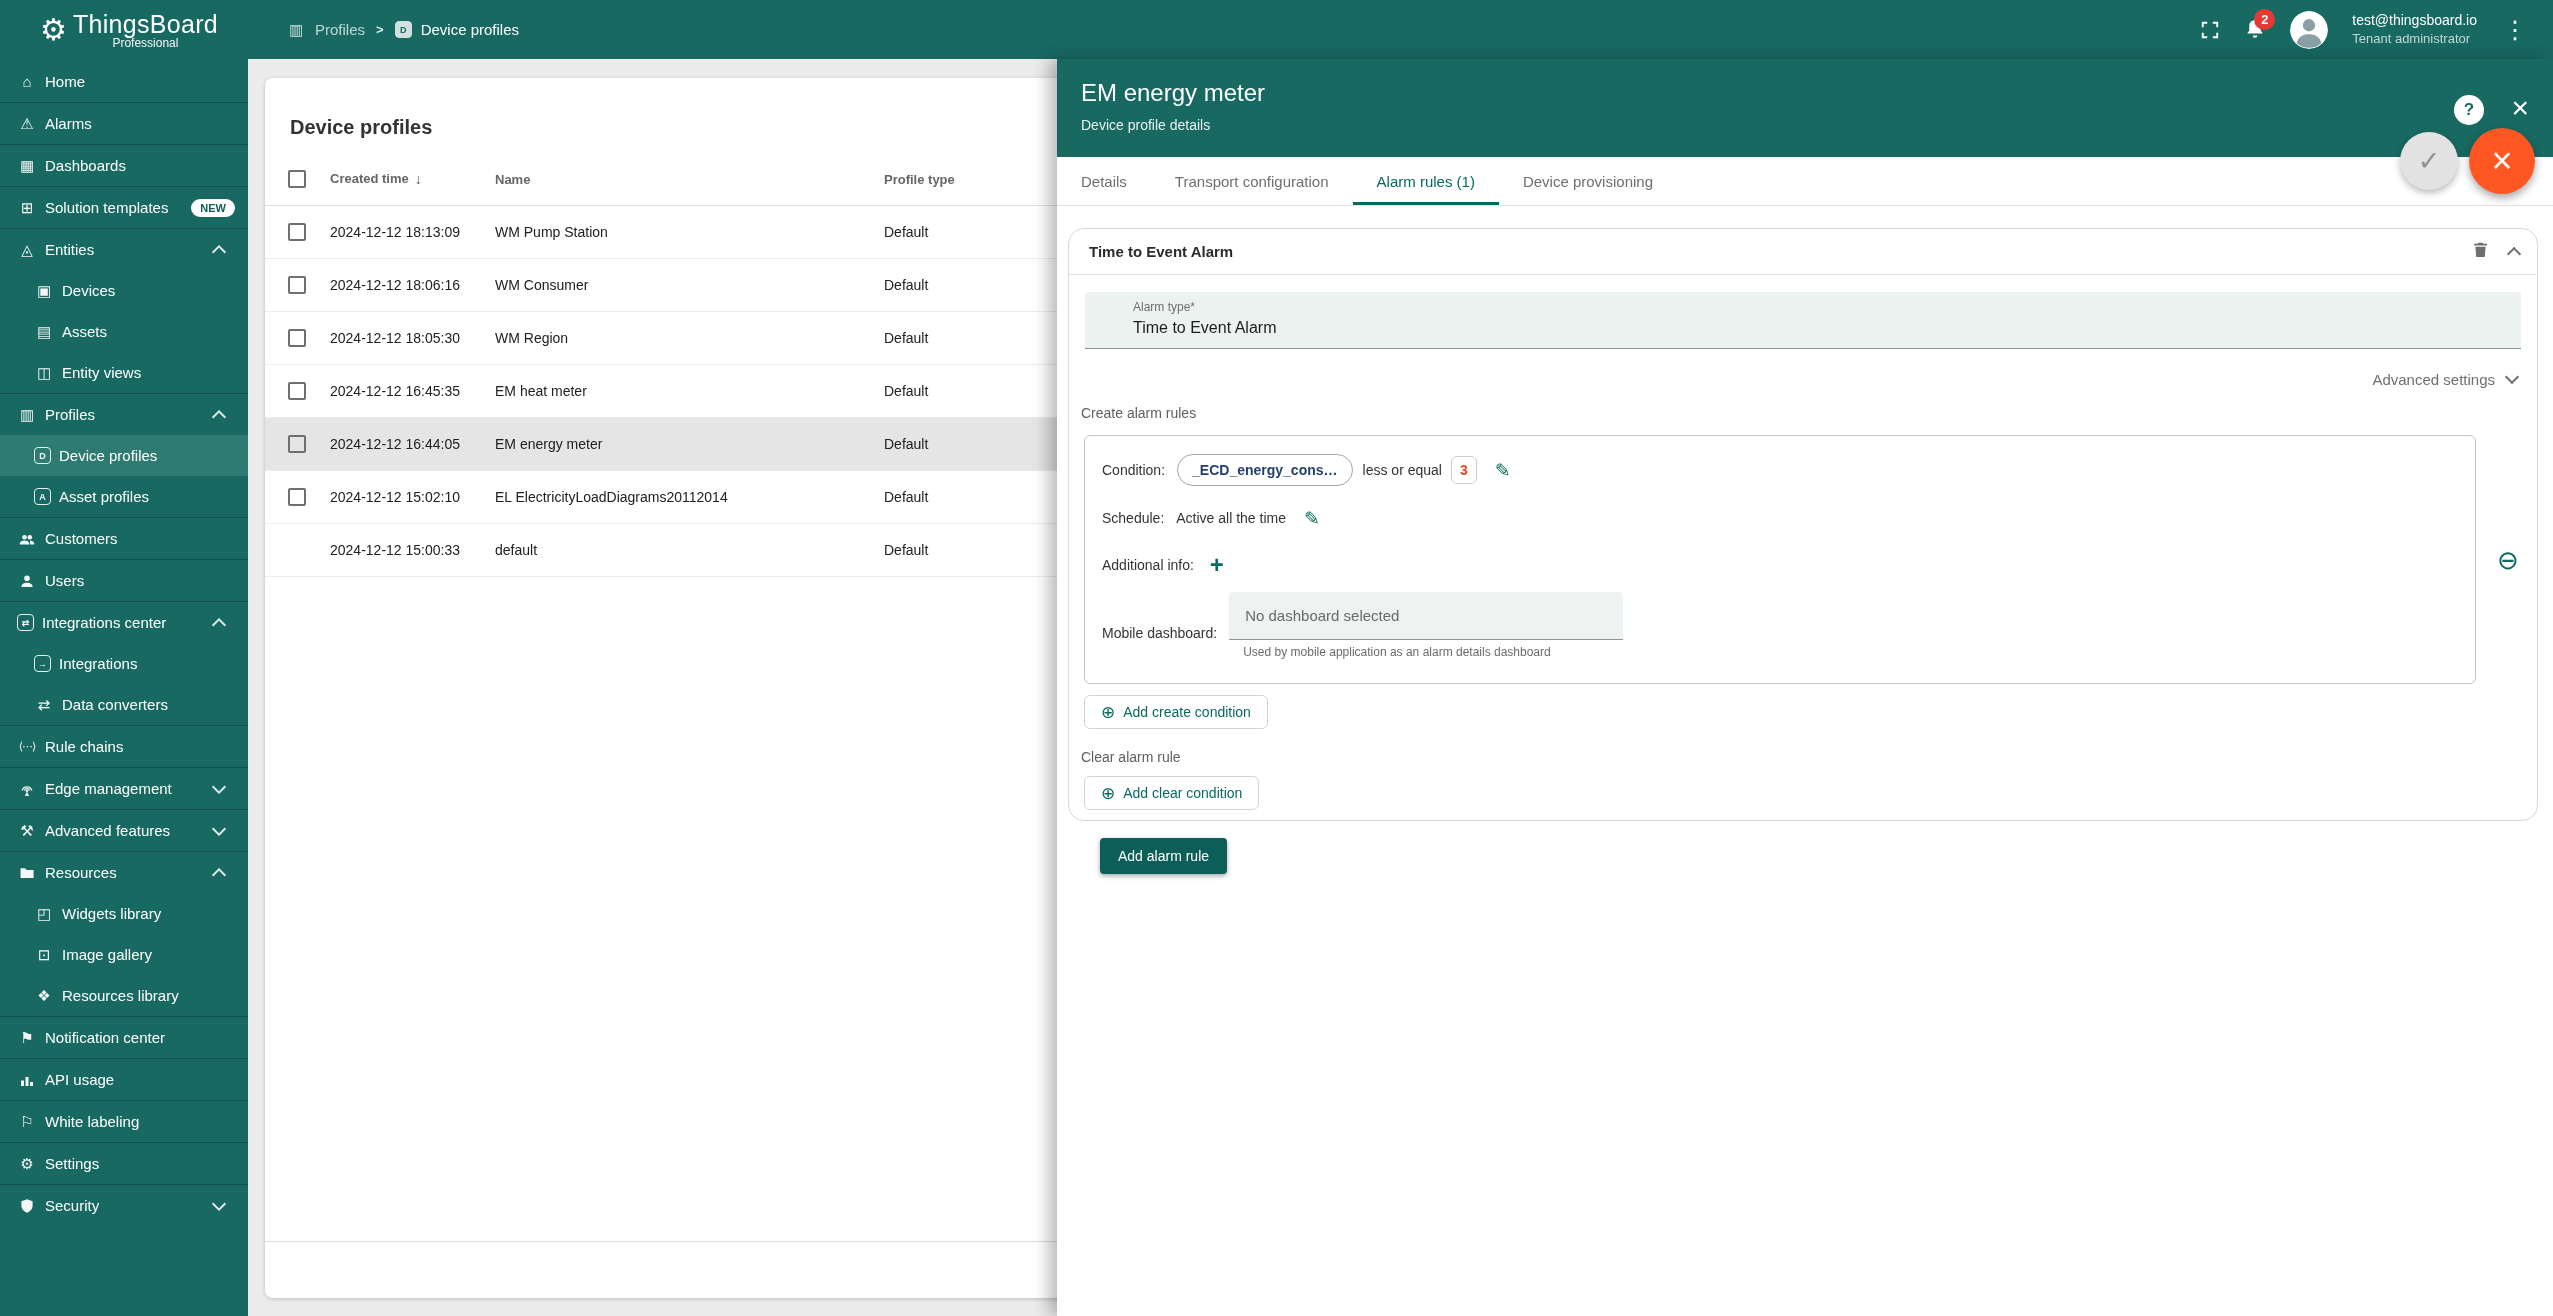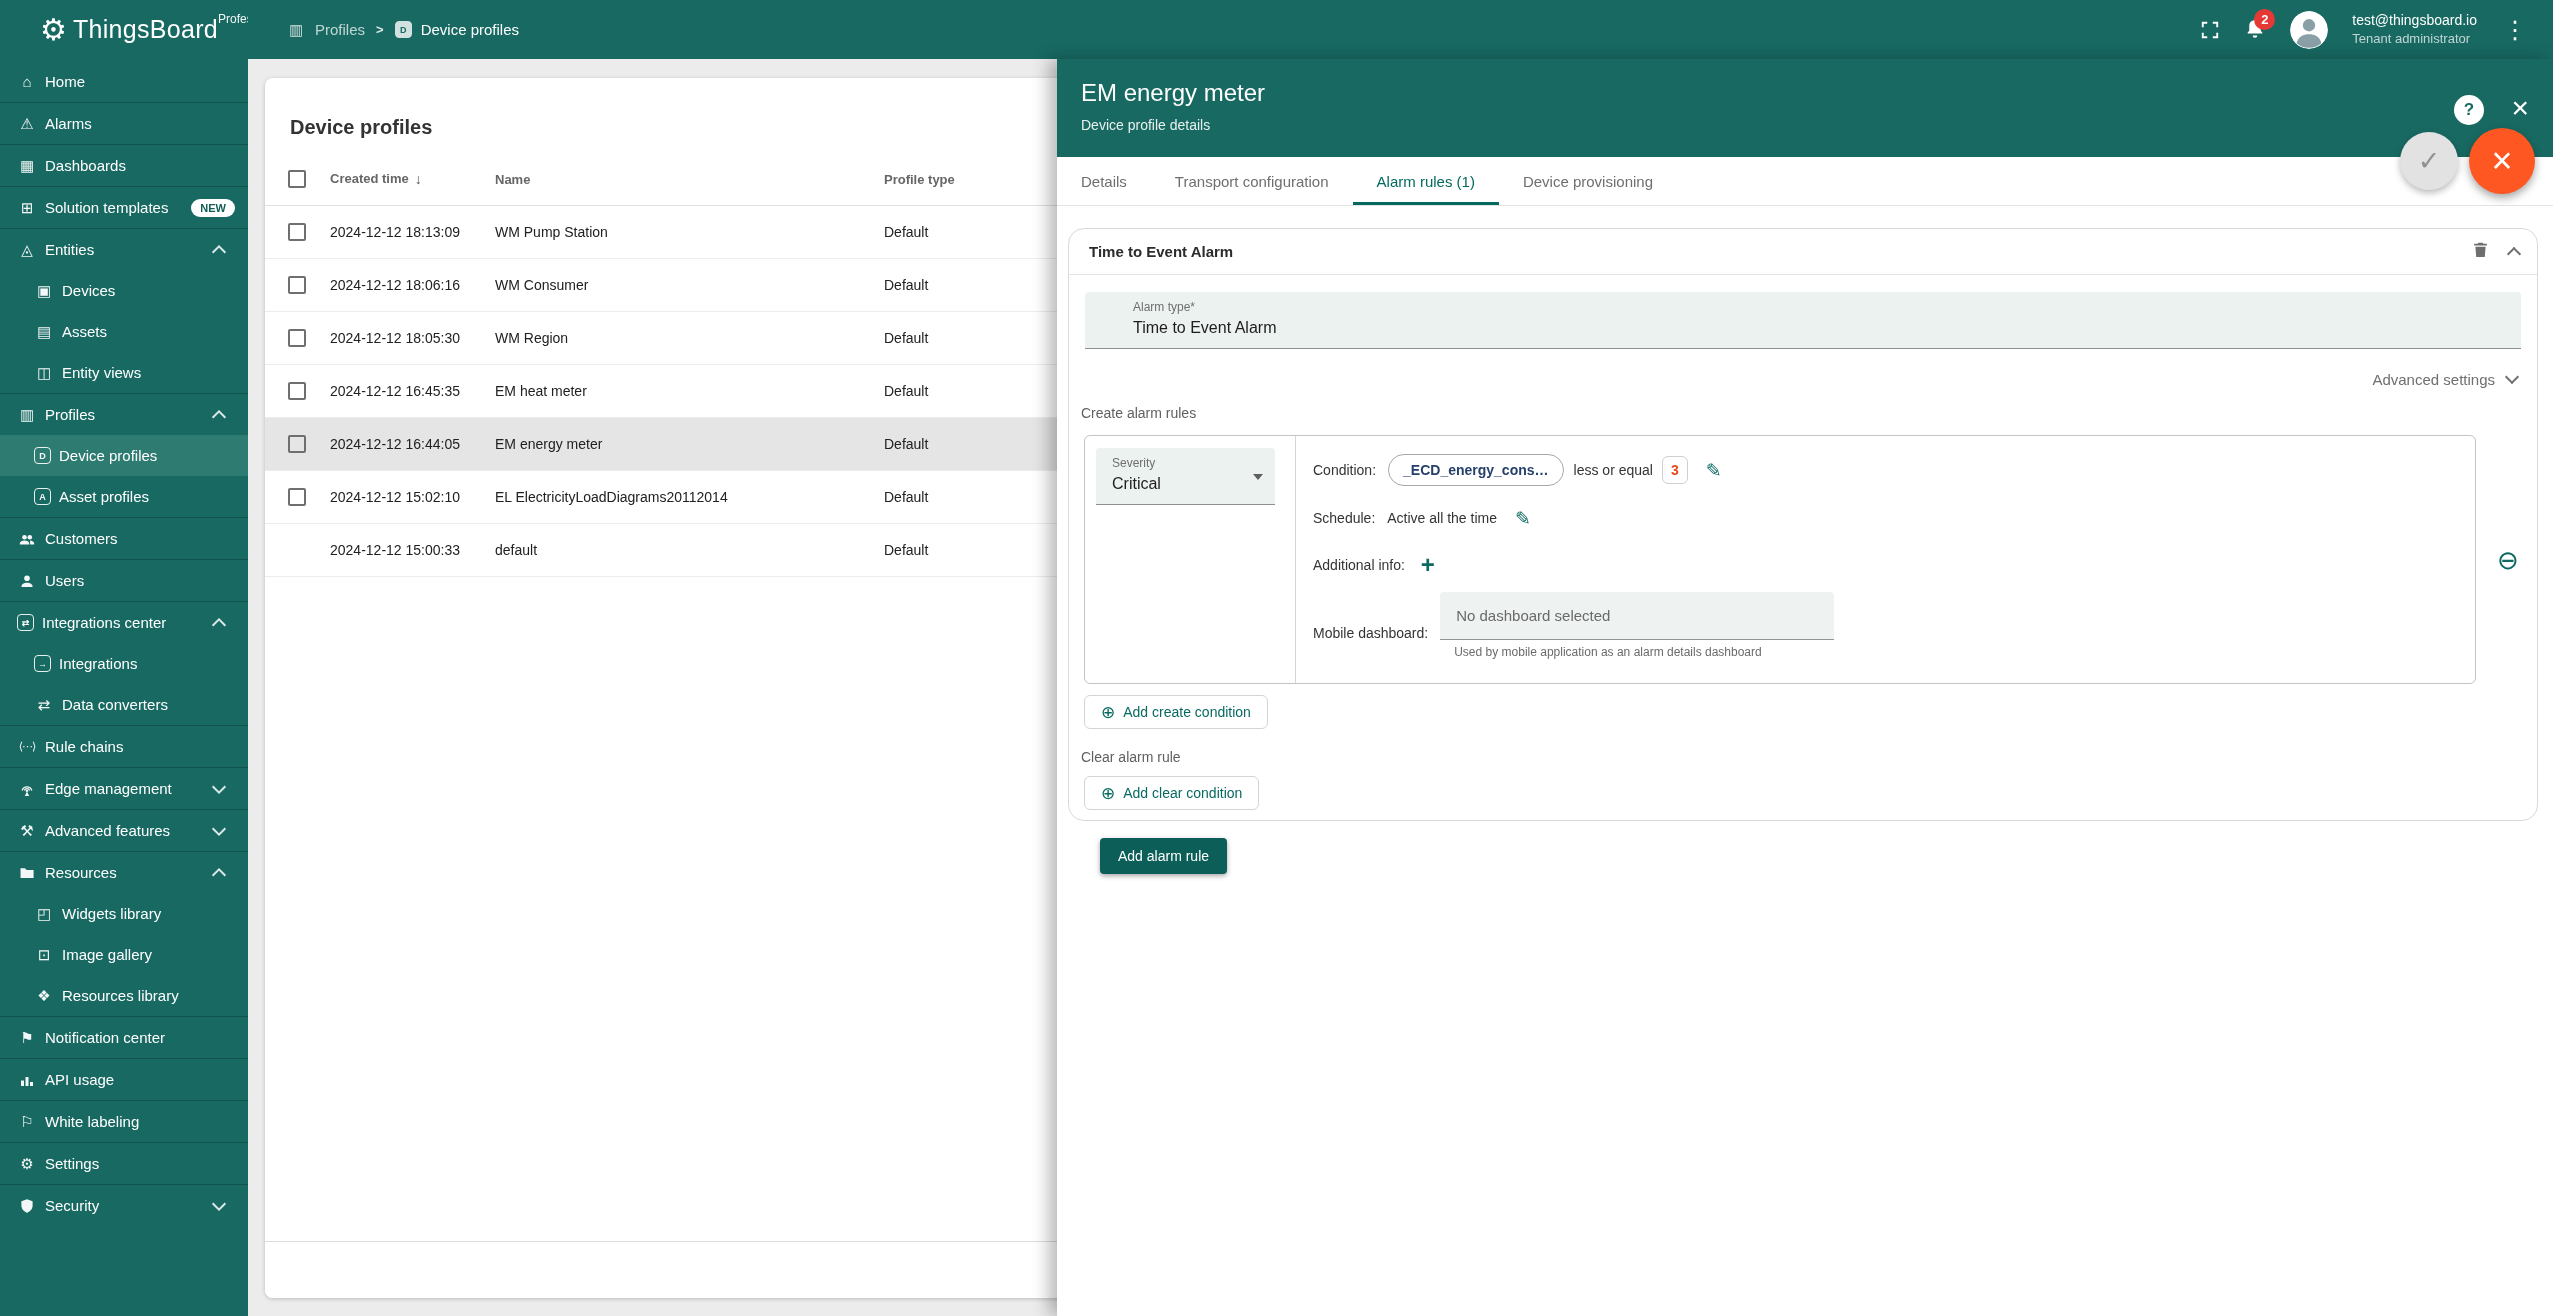--- a/index.html
+++ b/index.html
@@ -3,21 +3,21 @@
 <meta charset="utf-8">
 <style>
   html,body{margin:0;padding:0;}
   body{font-family:"Liberation Sans",sans-serif;}
   .app{position:relative;width:2553px;height:1316px;overflow:hidden;background:#ececec;}
 
   
   .sidebar{position:absolute;left:0;top:0;width:248px;height:1316px;background:#186962;z-index:3;color:#fff;}
   .logo{height:59px;display:flex;align-items:center;padding-left:40px;}
   .logo-icon{font-size:30px;color:#fff;margin-right:6px;}
-  .logo-text{display:flex;flex-direction:row;}
+  .logo-text{display:flex;flex-direction:column;}
   .logo-name{font-size:25px;font-weight:500;letter-spacing:.3px;}
   .logo-sub{font-size:12px;text-align:center;margin-top:-3px;opacity:.95;}
   .nav{padding-top:2px;}
   .nav-item{height:41px;display:flex;align-items:center;padding-left:17px;cursor:pointer;}
   .nav-item.sep{border-top:1px solid rgba(0,0,0,.22);}
   .nav-item.child{padding-left:34px;}
   .nav-item.sel{background:#2e7b72;}
   .nav-icon{width:20px;margin-right:8px;font-size:15px;display:inline-flex;align-items:center;justify-content:center;color:#fff;opacity:.95;flex:none;}
   .nav-icon svg{width:16px;height:16px;}
   .nav-icon.wide{font-size:11px;letter-spacing:-1px;}
@@ -425,27 +425,20 @@
           <input value="Time to Event Alarm" style="">
         </div>
         <div class="advanced">
           <span>Advanced settings</span>
           <span class="chev down"></span>
         </div>
         <div class="create-label">Create alarm rules</div>
 
         <div class="rule-wrap">
           <div class="rule-box">
-            <div class="sev-col">
-              <div class="field sev-field">
-                <div class="field-label">Severity</div>
-                <div class="sev-value">Critical</div>
-                <span class="sev-arrow"></span>
-              </div>
-            </div>
             <div class="cond-col">
               <div class="crow">
                 <span class="crow-label">Condition:</span>
                 <span class="chip">_ECD_energy_cons…</span>
                 <span class="op-text">less or equal</span>
                 <span class="val-box">3</span>
                 <span class="pencil">✎</span>
               </div>
               <div class="crow" style="margin-top:12px;">
                 <span class="crow-label">Schedule:</span>

